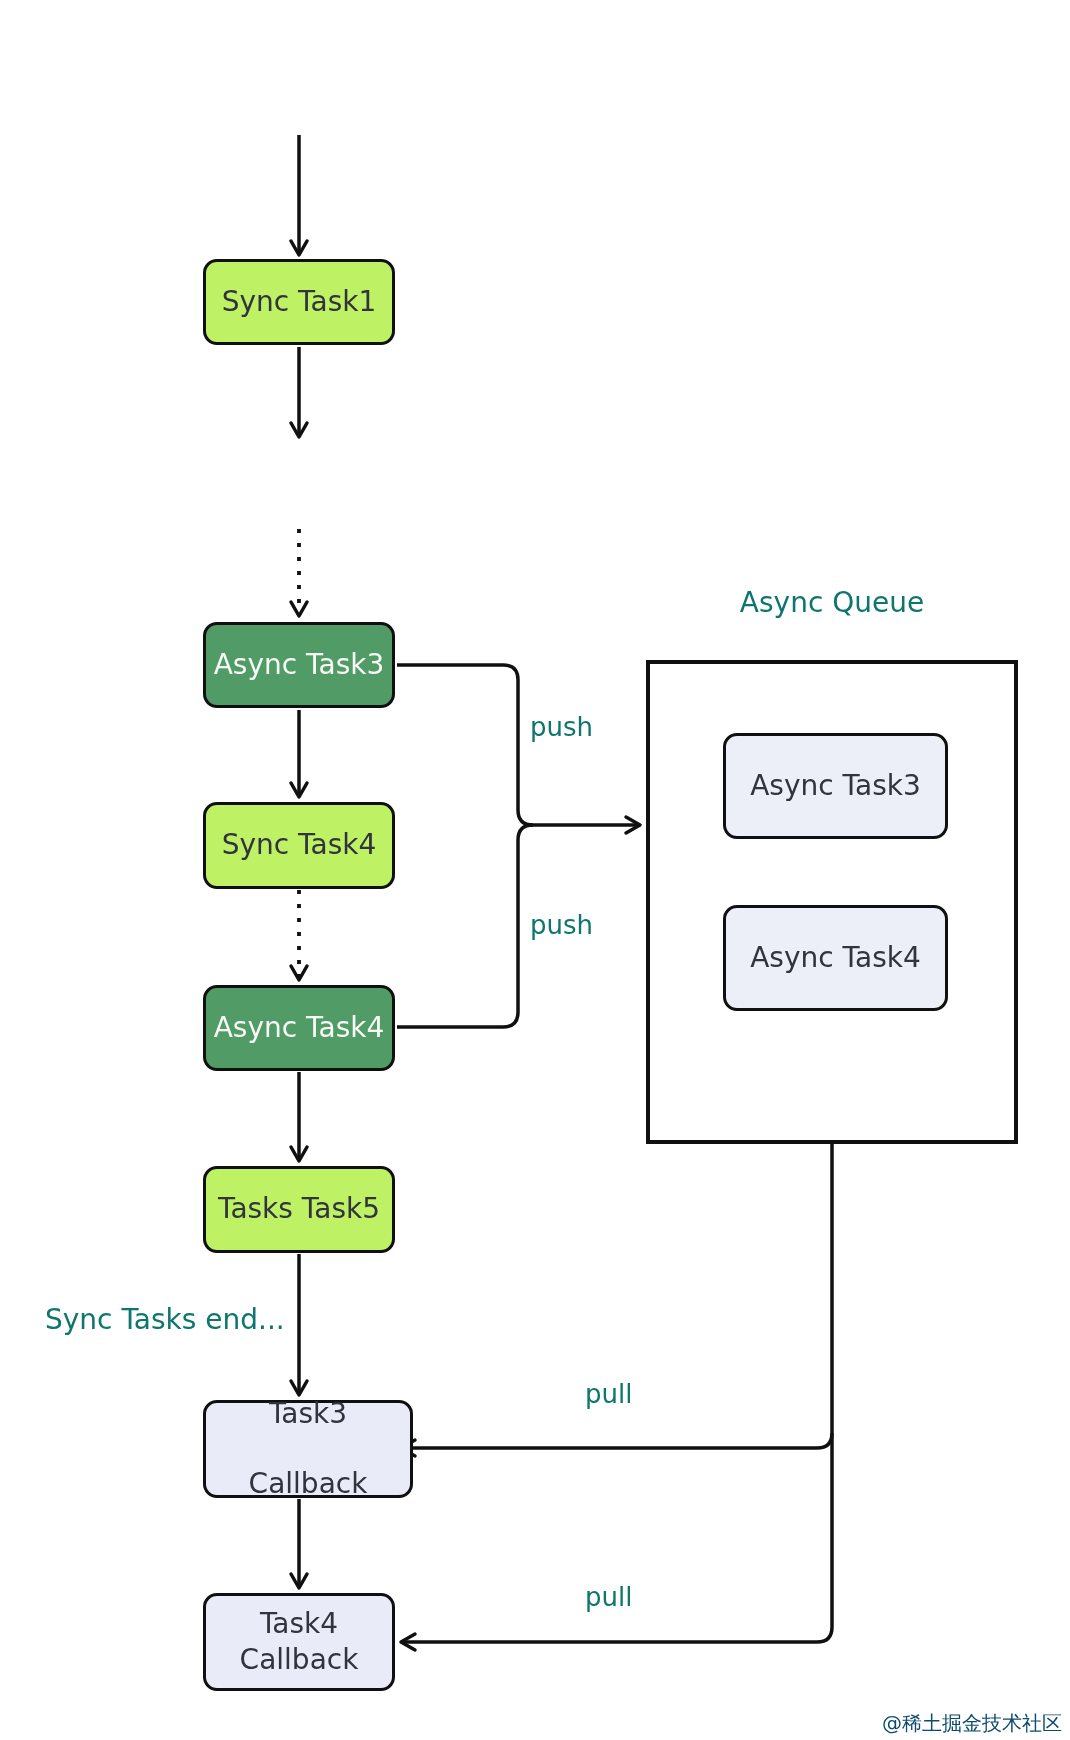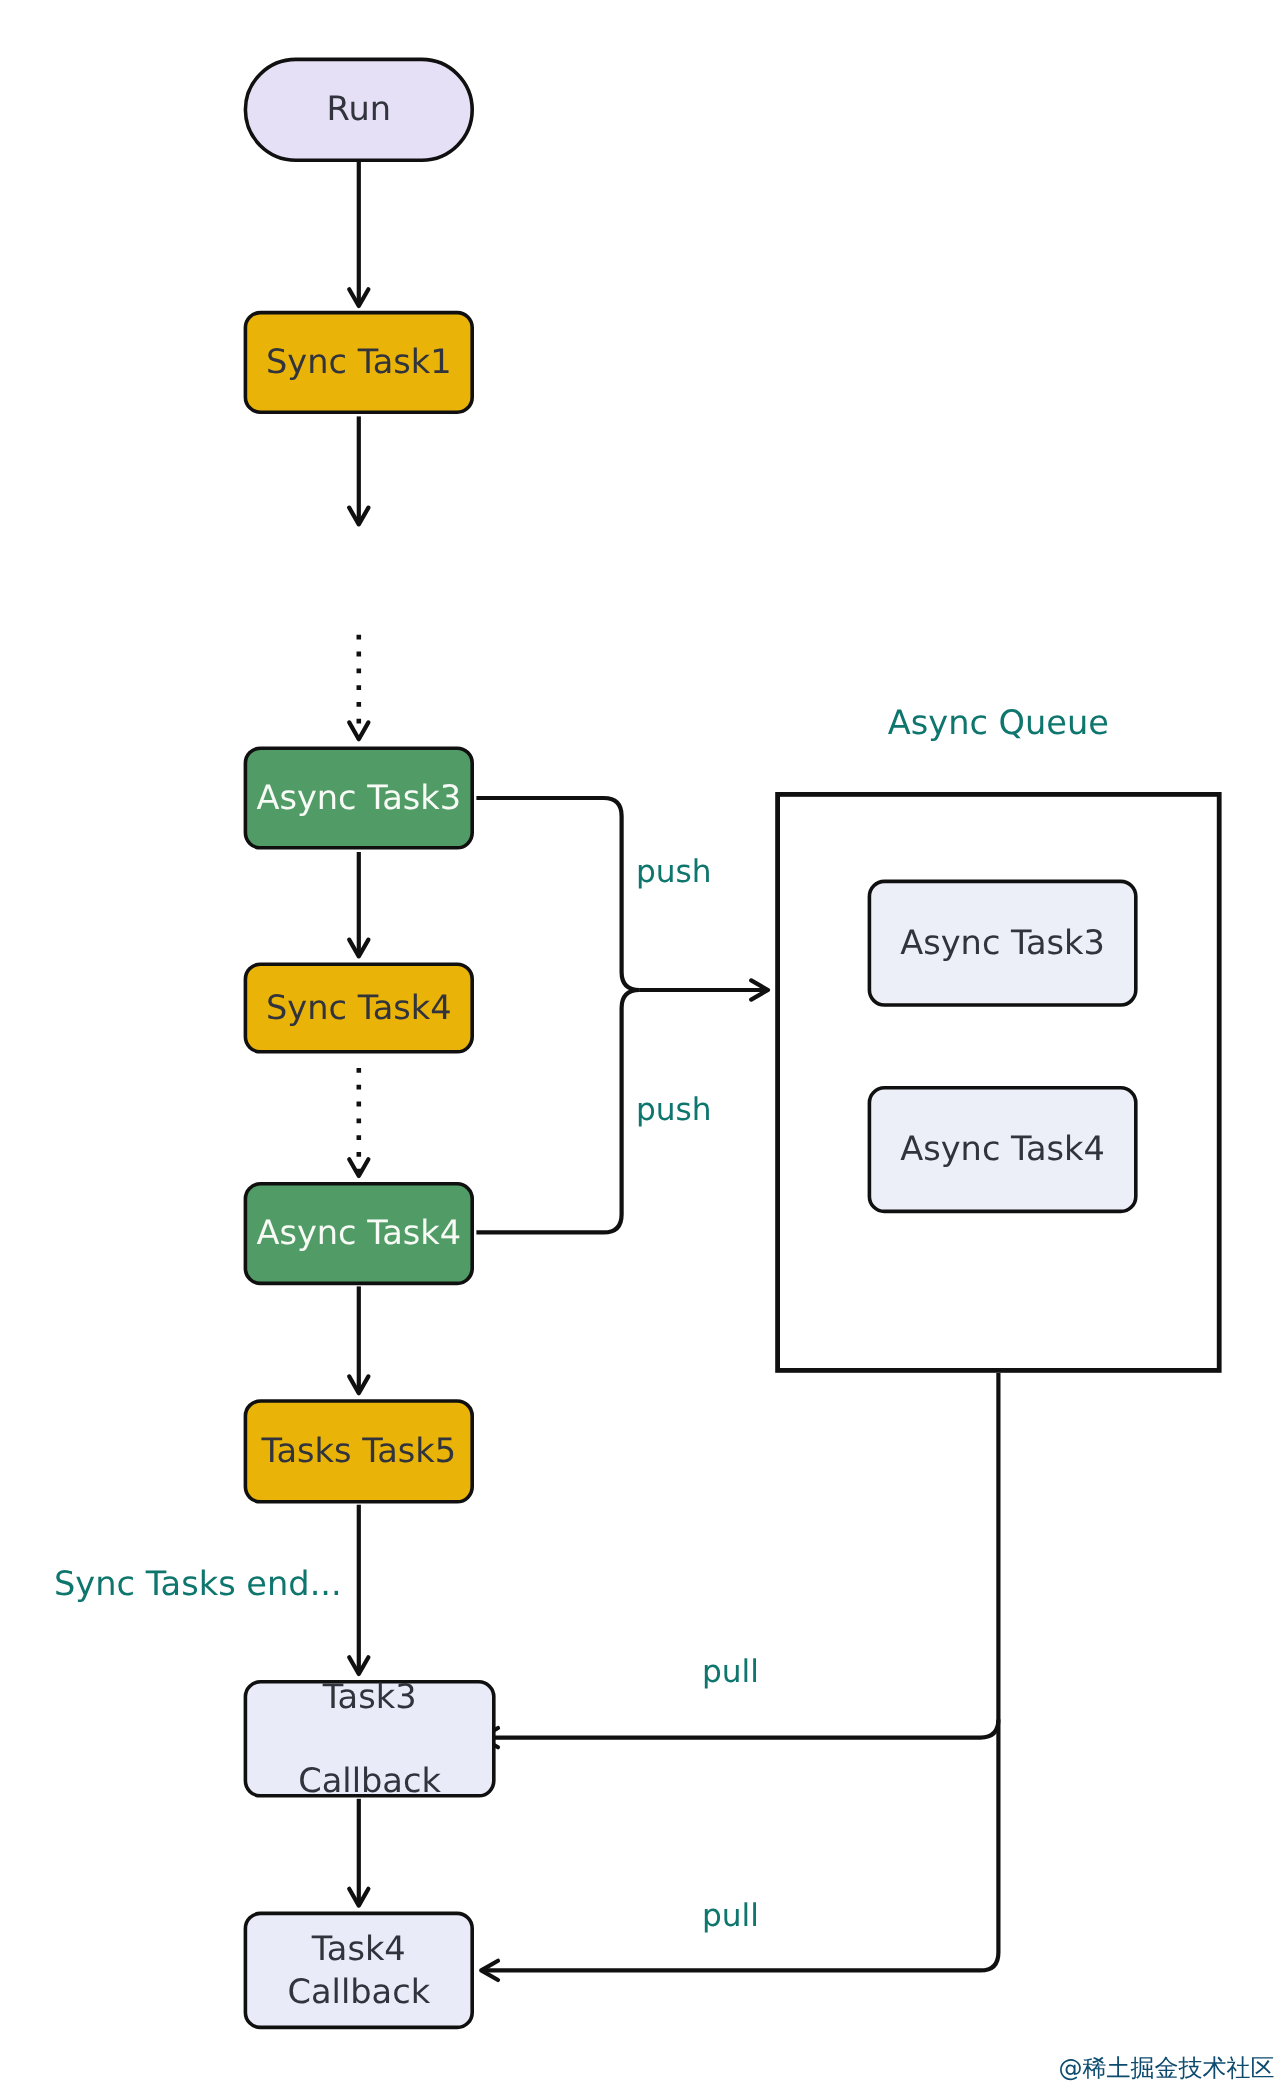--- a/index.html
+++ b/index.html
@@ -4,21 +4,21 @@
 <style>
   html,body{margin:0;padding:0;background:#ffffff;}
   .stage{
     position:relative;width:1070px;height:1740px;background:#ffffff;overflow:hidden;
     font-family:"DejaVu Sans","Liberation Sans",sans-serif;
   }
   .stage svg.wires{position:absolute;left:0;top:0;width:1070px;height:1740px;}
   .node{
     position:absolute;display:flex;align-items:center;justify-content:center;
     box-sizing:border-box;border:3.5px solid #101010;border-radius:14px;
-    background:#eab308;color:#31343c;font-size:28px;line-height:1.3;text-align:center;
+    background:#bef264;color:#31343c;font-size:28px;line-height:1.3;text-align:center;
   }
   .node.pill{border-radius:46px;background:var(--lavender,#e6e0f7);}
   .node.green{background:var(--green,#519c66);color:#f7faf5;}
   .node.queue-item{background:var(--light-blue,#eceff8);}
   .node.callback{background:var(--callback-fill,#e9ecf8);flex-direction:column;}
   .queue-frame{
     position:absolute;box-sizing:border-box;border:4px solid #101010;border-radius:0;
     background:#ffffff;
   }
   .float-label{
@@ -51,28 +51,27 @@
     <path d="M299,1499 L299,1588" fill="none" stroke="#101010" stroke-width="3.5" marker-end="url(#arrow)"></path>
 
     <path d="M397,665 L503,665 Q518,665 518,680 L518,810 Q518,825 533,825" fill="none" stroke="#101010" stroke-width="3.5"></path>
     <path d="M397,1027 L503,1027 Q518,1027 518,1012 L518,840 Q518,825 533,825" fill="none" stroke="#101010" stroke-width="3.5"></path>
     <path d="M533,825 L640,825" fill="none" stroke="#101010" stroke-width="3.5" marker-end="url(#arrow)"></path>
 
     <path d="M832,1144 L832,1627 Q832,1642 817,1642 L401,1642" fill="none" stroke="#101010" stroke-width="3.5" marker-end="url(#arrow)"></path>
     <path d="M832,1433 Q832,1448 817,1448 L401,1448" fill="none" stroke="#101010" stroke-width="3.5" marker-end="url(#arrow)"></path>
   </svg>
 
-  <div class="node pill" style="left:203px;top:48px;width:192px;height:87px;">Run</div>
 
   <div class="node" style="left:203px;top:259px;width:192px;height:86px;">Sync Task1</div>
 
 
   <div class="node green" style="left:203px;top:622px;width:192px;height:86px;">Async Task3</div>
 
-  <div class="node" style="left:203px;top:802px;width:192px;height:76px;">Sync Task4</div>
+  <div class="node" style="left:203px;top:802px;width:192px;height:87px;">Sync Task4</div>
 
   <div class="node green" style="left:203px;top:985px;width:192px;height:86px;">Async Task4</div>
 
   <div class="node" style="left:203px;top:1166px;width:192px;height:87px;">Tasks Task5</div>
 
   <div class="node callback" style="left:203px;top:1400px;width:210px;height:98px;gap:34px;">
     <span>Task3</span>
     <span>Callback</span>
   </div>
 

